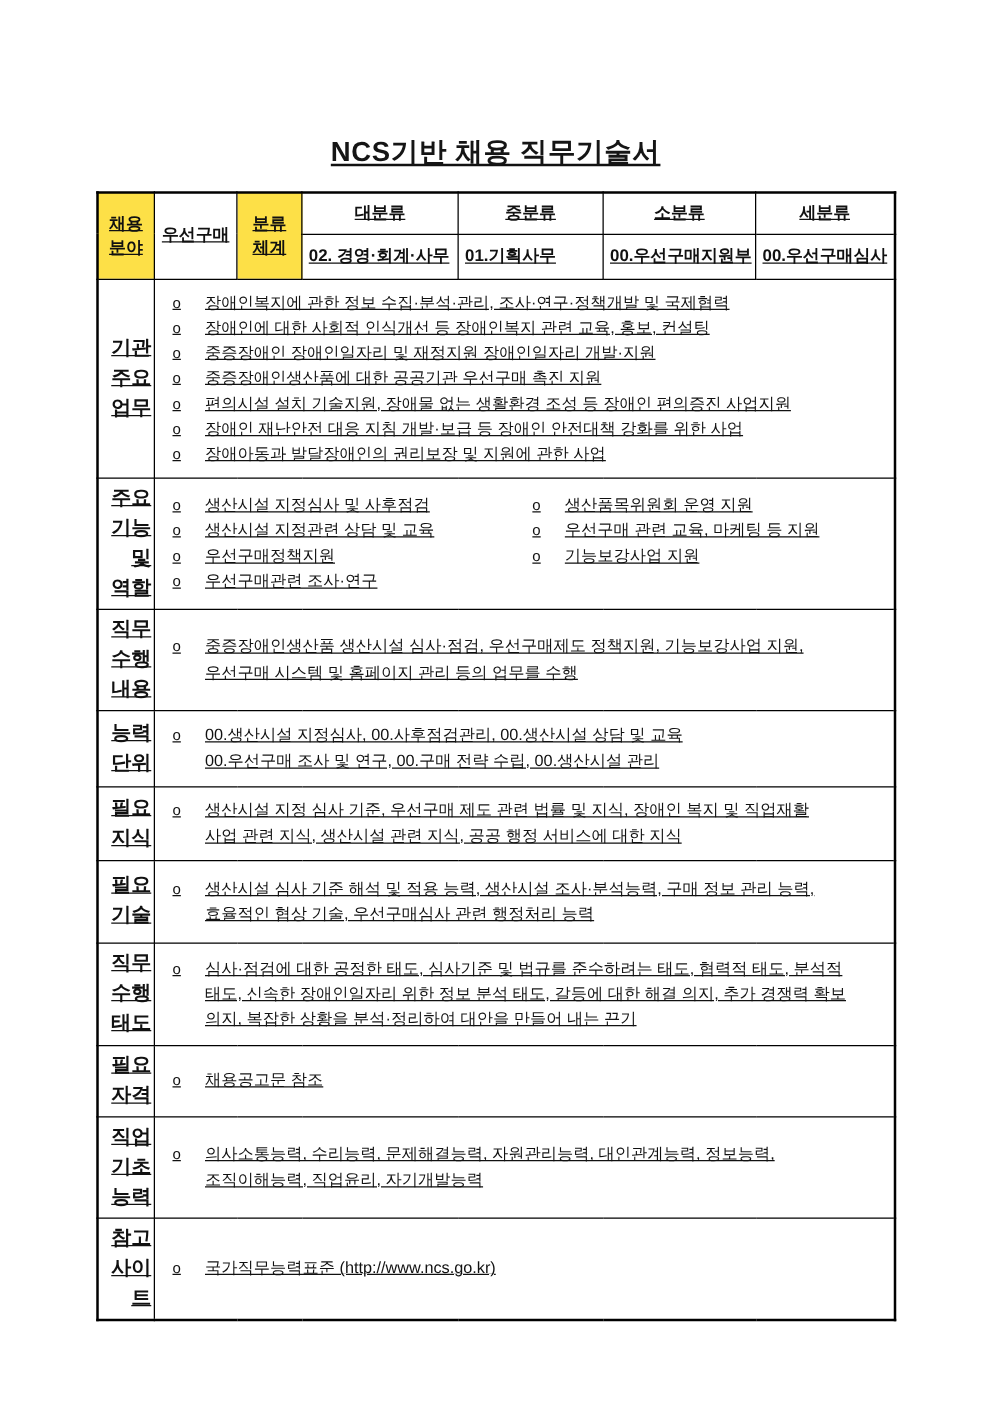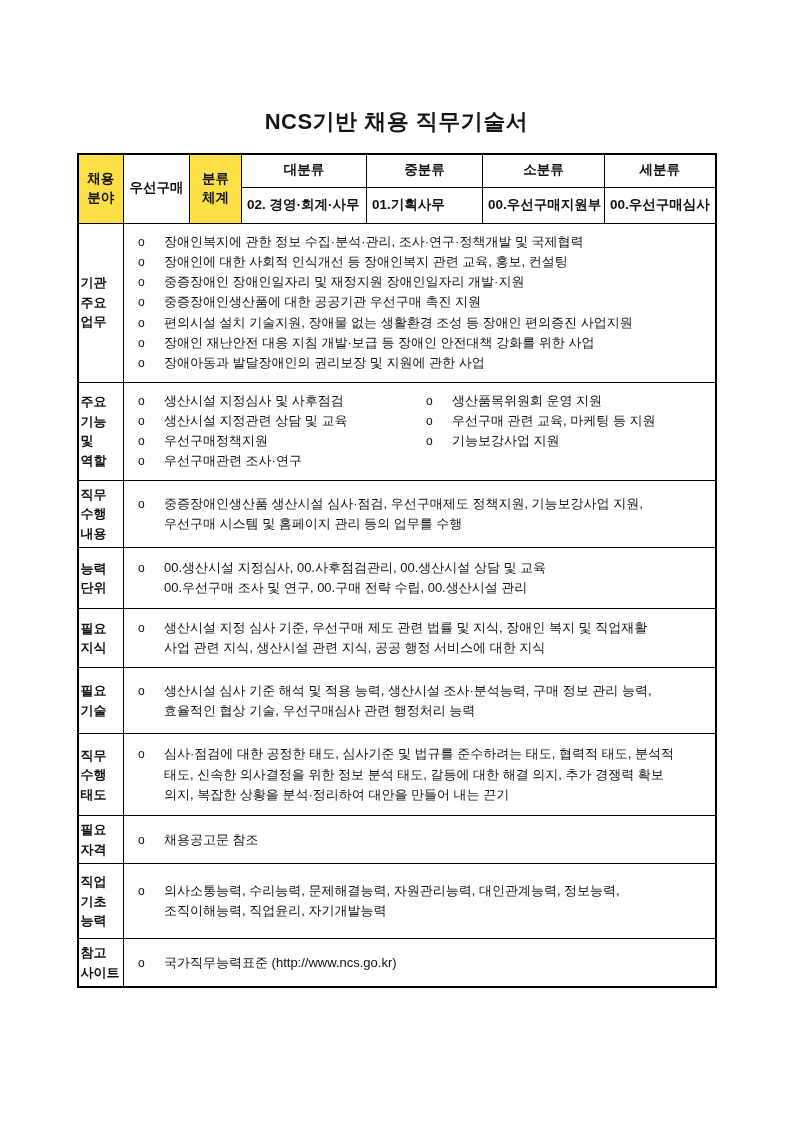--- a/index.html
+++ b/index.html
@@ -2,21 +2,21 @@
 <html lang="ko"><head>
 <meta charset="utf-8">
 <style>
   html, body { margin: 0; padding: 0; background: #ffffff; }
   body {
     width: 793px; height: 1121px;
     font-family: "Liberation Sans", "DejaVu Sans", sans-serif;
     color: #111111;
     overflow: hidden;
   }
-  .page { box-sizing: border-box; padding-top: 107px; }
+  .page { box-sizing: border-box; padding-top: 107px; text-decoration: underline; }
   .doc-title {
     text-align: center;
     font-size: 22px;
     font-weight: bold;
     letter-spacing: 0.5px;
     margin: 0 0 16px 0;
     color: #151515;
   }
   table.doc {
     border-collapse: collapse;
@@ -38,22 +38,22 @@
     padding: 2px;
   }
   .hv {
     font-size: 13.5px; font-weight: bold;
     text-align: left; vertical-align: middle;
     padding: 4px 5px;
     white-space: nowrap; overflow: hidden; margin-left: 12px;
   }
   
   .rl {
-    font-size: 13px; font-weight: bold;
-    text-align: left; vertical-align: middle;
+    font-size: 16px; font-weight: bold;
+    text-align: right; vertical-align: middle;
     white-space: pre-line; line-height: 1.5;
     padding: 4px 2px;
   }
   
   .rc {
     font-size: 13px;
     vertical-align: middle;
     padding: 8px 12px 8px 14px;
     line-height: 1.56;
   }
@@ -230,21 +230,21 @@
     </tr>
 
     <tr style="height:82px">
       <th class="rl">직무
 수행
 태도</th>
       <td class="rc" colspan="6">
         <div class="b">
               <span class="m">o</span>
               <span class="t">심사·점검에 대한 공정한 태도, 심사기준 및 법규를 준수하려는 태도, 협력적 태도, 분석적
-태도, 신속한 의사결정을 위한 정보 분석 태도, 갈등에 대한 해결 의지, 추가 경쟁력 확보
+태도, 신속한 장애인일자리 위한 정보 분석 태도, 갈등에 대한 해결 의지, 추가 경쟁력 확보
 의지, 복잡한 상황을 분석·정리하여 대안을 만들어 내는 끈기</span>
             </div>
       </td>
     </tr>
 
     <tr style="height:46px">
       <th class="rl">필요
 자격</th>
       <td class="rc" colspan="6">
         <div class="b">

